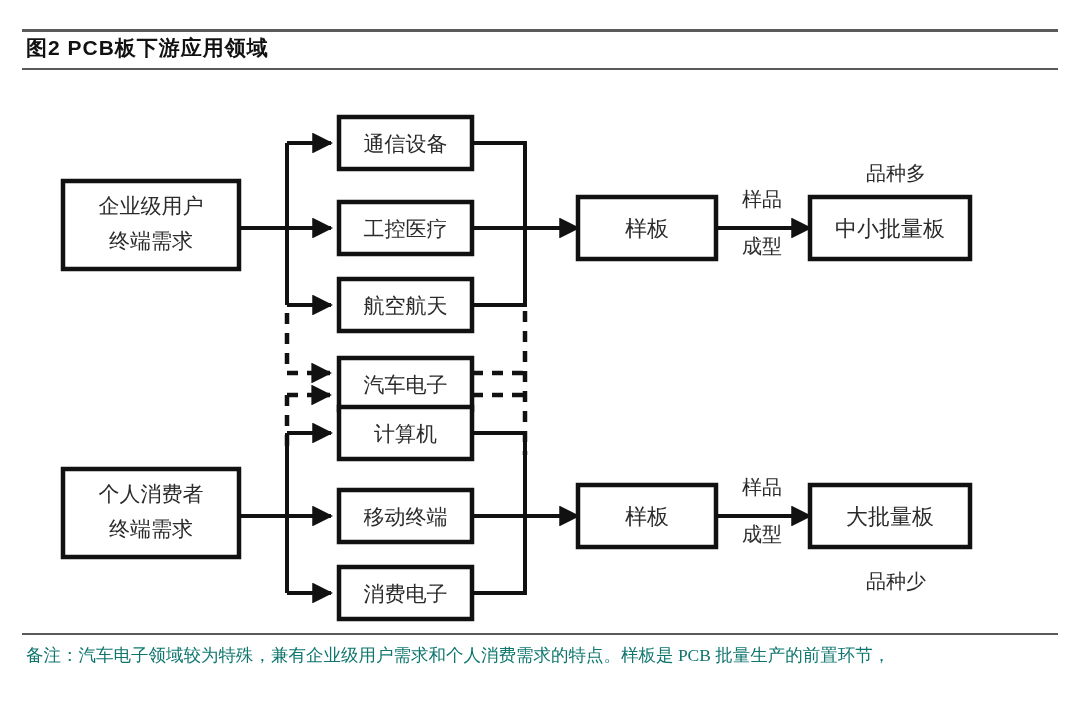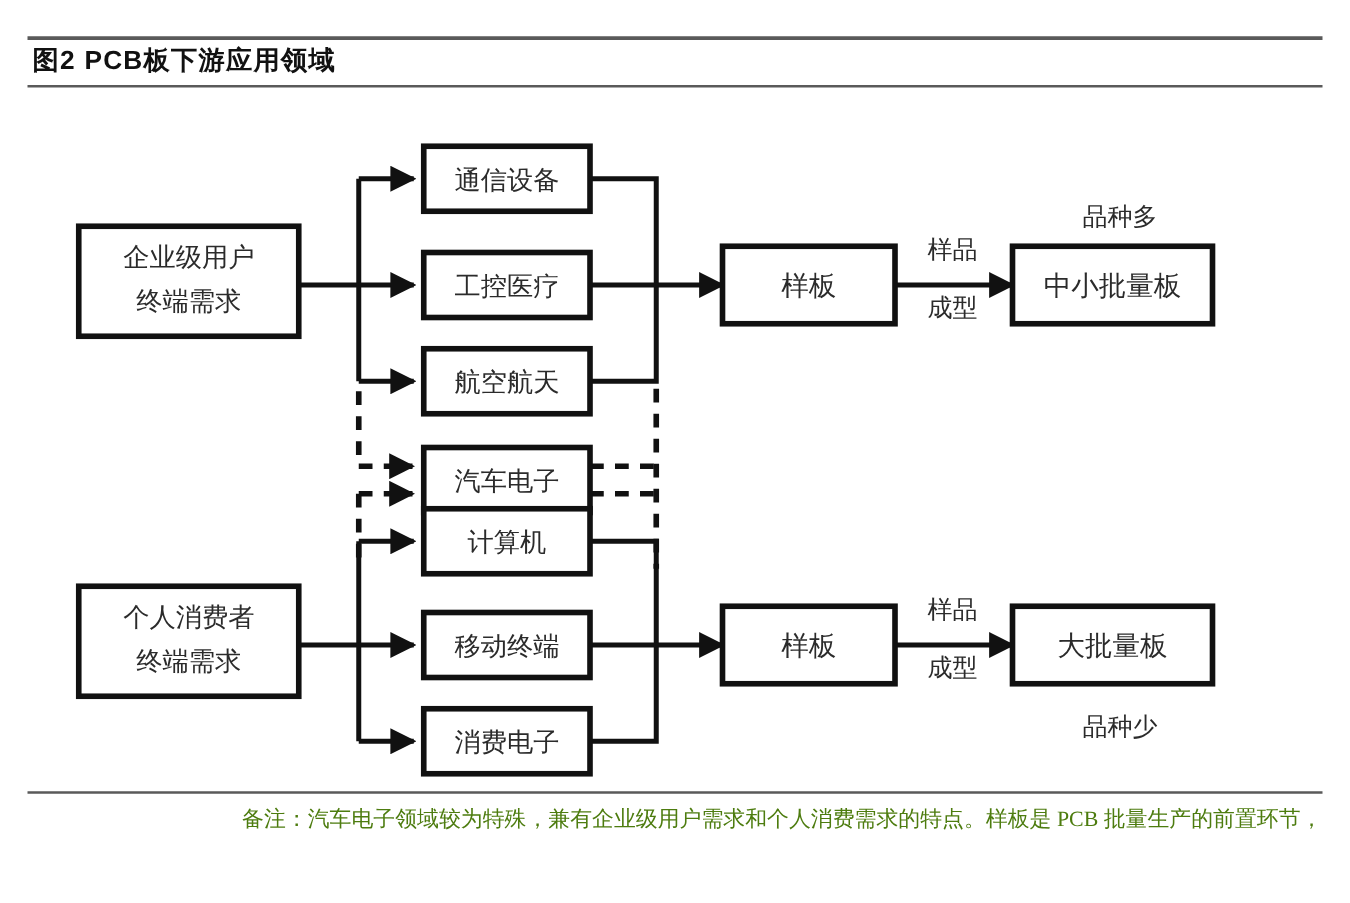--- a/index.html
+++ b/index.html
@@ -19,23 +19,22 @@
     position:absolute;left:26px;top:13px;
     font-family:"Liberation Sans","DejaVu Sans",sans-serif;
     font-weight:bold;font-size:21px;letter-spacing:1px;color:#111;
     white-space:nowrap;
   }
 
   .diagram{position:absolute;left:0;top:52px;width:1080px;height:560px;}
 
   .footnote{
     position:absolute;left:26px;top:620px;width:1032px;
-    font-size:17.5px;line-height:28px;color:#4d7c0f;
+    font-size:17.5px;line-height:28px;color:#0f766e;
     font-family:"Liberation Serif","DejaVu Serif",serif;
-    text-align:right;
   }
   .footnote .ln{display:block;white-space:nowrap;}
 
   
   text{font-family:"Liberation Serif","DejaVu Serif",serif;fill:#2b2b2b;}
   .boxtext{font-size:21px;}
   .boxtext-lg{font-size:22px;}
   .edgelabel{font-size:20px;}
   .notelabel{font-size:20px;}
   .nodebox{fill:#ffffff;stroke:#111111;stroke-width:4.5;}

